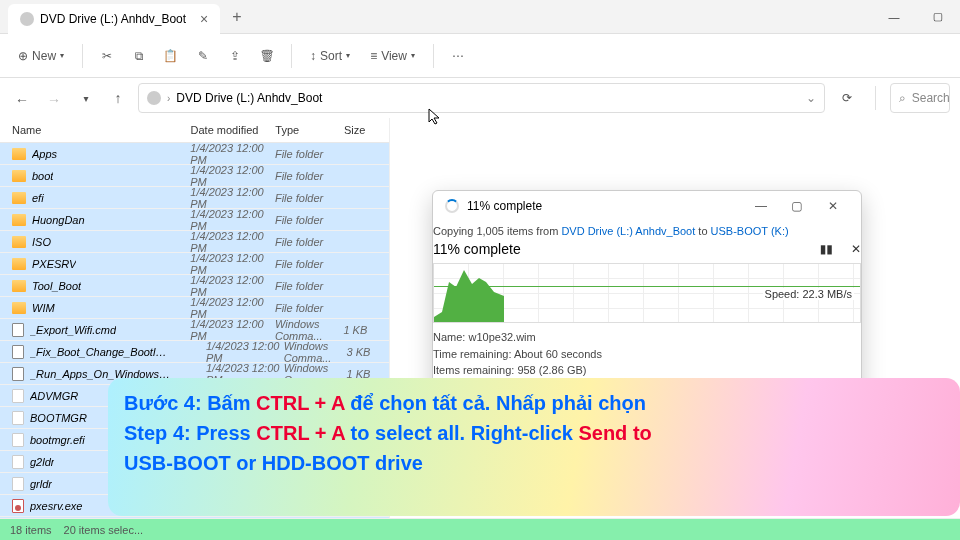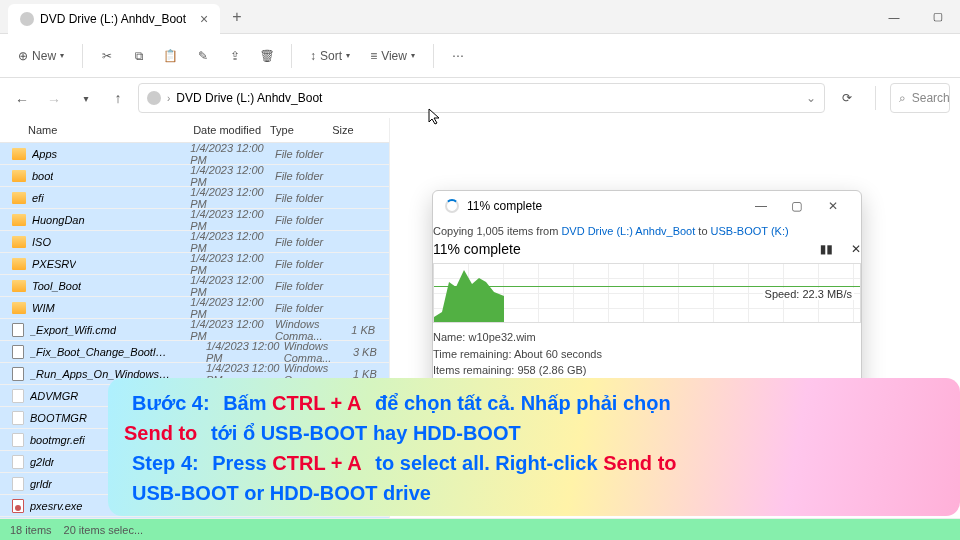--- a/index.html
+++ b/index.html
@@ -19,30 +19,30 @@
 .nav-arrow { width: 24px; text-align: center; color: #555; font-size: 14px; }
 .nav-arrow.disabled { color: #bbb; }
 .breadcrumb { flex: 1; display: flex; align-items: center; gap: 6px; border: 1px solid #ddd; border-radius: 4px; padding: 4px 8px; height: 30px; font-size: 12px; }
 .bc-icon { width: 14px; height: 14px; background: #ccc; border-radius: 50%; display: inline-block; }
 .bc-chev { color: #888; font-size: 10px; }
 .bc-down { margin-left: auto; color: #888; }
 .refresh { width: 28px; text-align: center; color: #555; }
 .search { display: flex; align-items: center; gap: 6px; border: 1px solid #ddd; border-radius: 4px; padding: 4px 8px; height: 30px; width: 60px; color: #888; font-size: 12px; }
 .content { display: flex; height: calc(540px - 34px - 44px - 40px - 22px); }
 .file-list { width: 390px; border-right: 1px solid #eee; overflow: hidden; }
-.columns { display: flex; border-bottom: 1px solid #e8e8e8; padding: 6px 16px; font-size: 11px; color: #333; }
+.columns { display: flex; border-bottom: 1px solid #e8e8e8; padding: 6px 0; font-size: 11px; color: #333; }
 .col-name { width: 170px; padding-left: 12px; }
 .col-date { width: 94px; margin-left: 36px; }
 .col-type { width: 76px; }
 .col-size { width: 50px; }
 .row { display: flex; align-items: center; height: 22px; border-bottom: 1px solid #f0f0f0; font-size: 11px; }
 .row.sel { background: #d0e8ff; font-style: italic; }
 .row .col-name { display: flex; align-items: center; gap: 6px; }
 .row .col-date, .row .col-type, .row .col-size { color: #666; }
-.row .col-size { text-align: center; padding-right: 6px; }
+.row .col-size { text-align: left; padding-right: 6px; }
 .f-folder { width: 14px; height: 12px; background: linear-gradient(#ffd476, #ffb02e); border-radius: 1px; display: inline-block; flex-shrink: 0; }
 .f-file { width: 12px; height: 14px; background: #fff; border: 1px solid #ccc; border-radius: 1px; display: inline-block; flex-shrink: 0; }
 .f-exe { width: 12px; height: 14px; background: #fff; border: 1px solid #c55; border-radius: 1px; display: inline-block; flex-shrink: 0; position: relative; }
 .f-exe::after { content: ''; position: absolute; bottom: 1px; left: 2px; width: 6px; height: 6px; background: #c55; border-radius: 50%; }
 .f-gear { width: 12px; height: 14px; background: #fff; border: 1px solid #888; border-radius: 1px; display: inline-block; flex-shrink: 0; }
 .row .fname { white-space: nowrap; overflow: hidden; text-overflow: ellipsis; }
 .cursor { position: absolute; left: 428px; top: 108px; pointer-events: none; }
 .dialog { position: absolute; left: 432px; top: 190px; width: 430px; background: #fff; border: 1px solid #ccc; border-radius: 6px; box-shadow: 0 8px 24px rgba(0,0,0,.2); font-size: 12px; }
 .dlg-title { display: flex; align-items: center; padding: 8px 12px; gap: 8px; }
 .dlg-spinner { width: 14px; height: 14px; border: 2px solid #ddd; border-top-color: #0078d4; border-radius: 50%; }
@@ -56,21 +56,21 @@
 .dlg-pct-ctrl { margin-left: auto; display: flex; gap: 18px; color: #333; font-size: 12px; }
 .chart { position: relative; height: 60px; border: 1px solid #ddd; margin-top: 6px; background: repeating-linear-gradient(to right, transparent 0 34px, #eee 34px 35px), repeating-linear-gradient(to bottom, transparent 0 14px, #eee 14px 15px); }
 .speed-line { position: absolute; top: 22px; left: 0; right: 0; height: 1px; background: #52b043; }
 .chart-fill { position: absolute; bottom: 0; left: 0; width: 70px; height: 60px; overflow: hidden; }
 .chart-fill svg { width: 70px; height: 60px; }
 .speed-lbl { position: absolute; right: 6px; top: 24px; background: #fff; font-size: 11px; color: #333; padding: 0 2px; }
 .dlg-info { font-size: 11px; color: #444; margin-top: 6px; line-height: 1.5; }
 .dlg-footer { border-top: 1px solid #eee; padding: 10px 16px; display: flex; align-items: center; gap: 6px; font-size: 12px; color: #333; }
 .dlg-chev { font-size: 10px; }
 .overlay { position: absolute; left: 108px; top: 378px; right: 0; height: 138px; background: linear-gradient(100deg, #aef0ff 0%, #d5f5c0 30%, #fff3a8 55%, #ffc6ec 80%, #ffb0d8 100%); border-radius: 14px; padding: 10px 16px; font-size: 20px; font-weight: 700; line-height: 1.5; }
-.ov .blue { color: #0066ff; margin-left: 8px; }
+.ov .blue { color: #0066ff; }
 .ov .red { color: #ee0033; }
 .statusbar { position: absolute; bottom: 0; left: 0; right: 0; height: 22px; display: flex; align-items: center; padding: 0 10px; font-size: 11px; color: #555; gap: 12px; border-top: 1px solid #eee; background: #86efac; }
 </style>
 </head>
 <body>
 
 <div class="titlebar">
   <div class="tab">
     <span class="tab-icon"></span>
     <span>DVD Drive (L:) Anhdv_Boot</span>
@@ -360,23 +360,20 @@
     <span class="dlg-chev">⌃</span>
     <span>Fewer details</span>
   </div>
 </div>
 
 <div class="overlay ov">
   <div>
     <span class="blue">Bước 4: </span><span class="blue">Bấm </span><span class="red">CTRL + A</span><span class="blue"> để chọn tất cả. Nhấp phải chọn</span>
   </div>
   <div>
-    <span class="red">Send to</span><span class="blue"> tới ổ USB-BOOT hay HDD-BOOT</span>
-  </div>
-  <div>
     <span class="blue">Step 4: </span><span class="blue">Press </span><span class="red">CTRL + A</span><span class="blue"> to select all. Right-click </span><span class="red">Send to</span>
   </div>
   <div>
     <span class="blue">USB-BOOT or HDD-BOOT drive</span>
   </div>
 </div>
 
 <div class="statusbar">
   <span>18 items</span>
   <span>20 items selec...</span>

